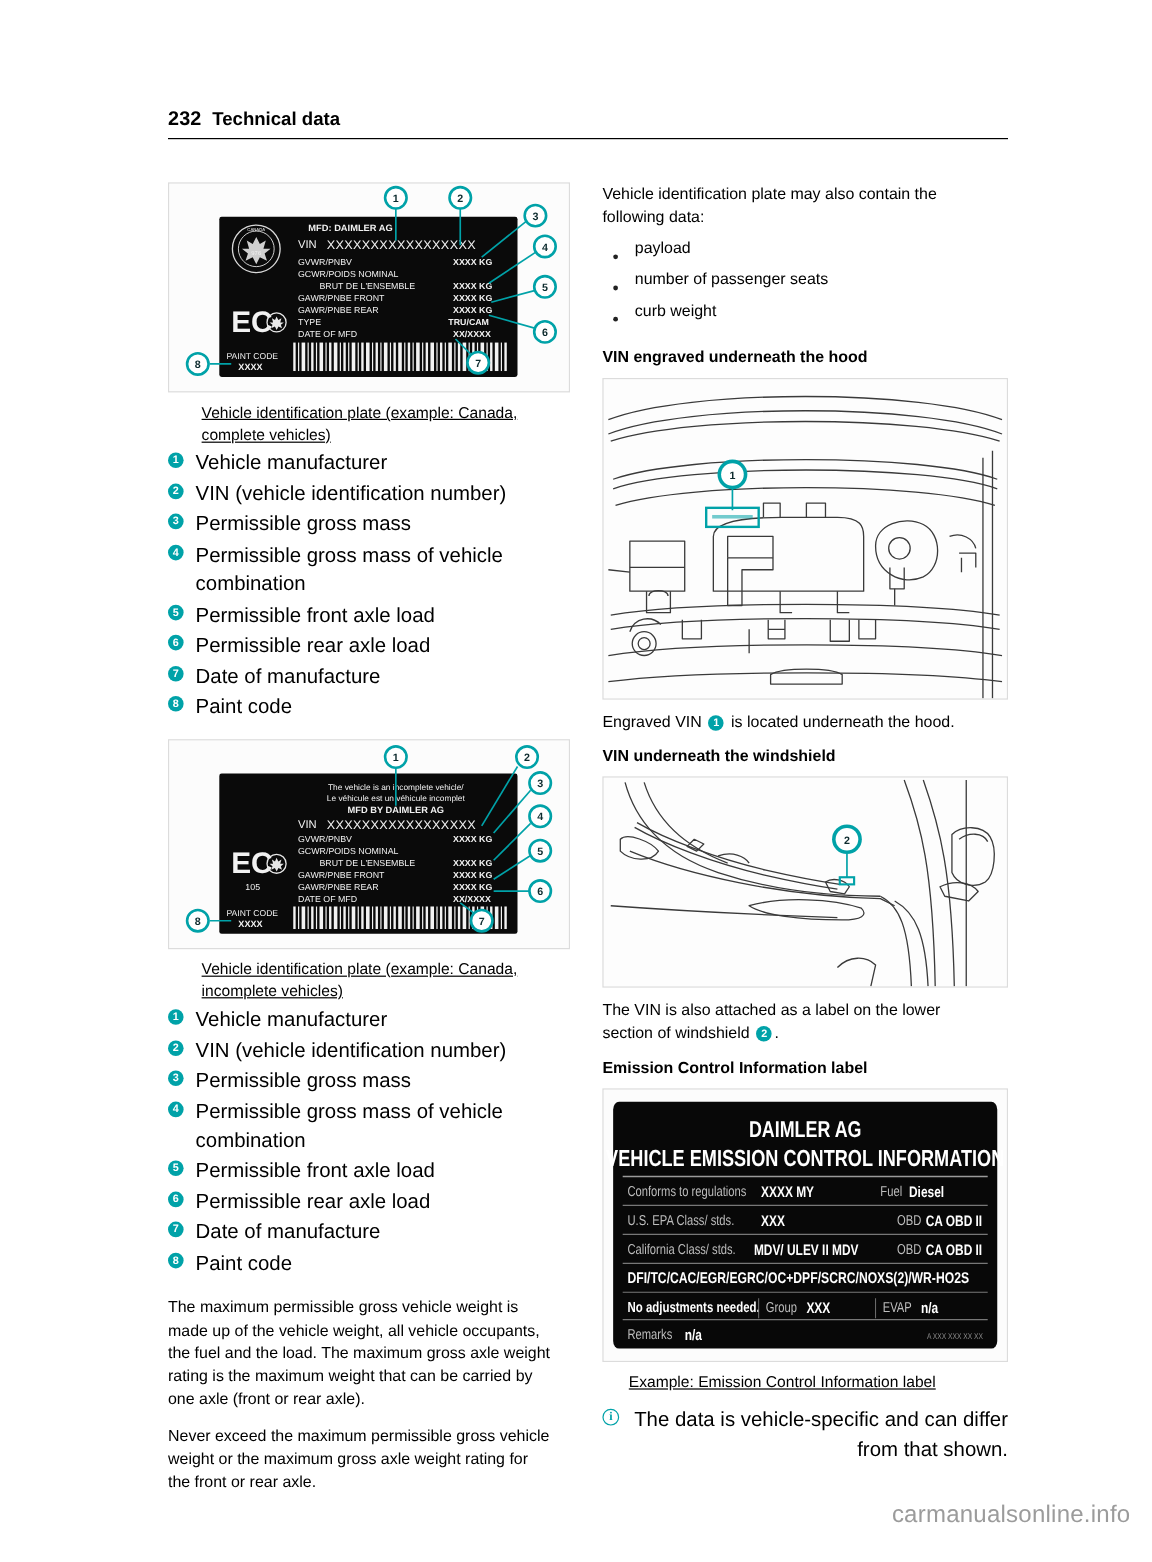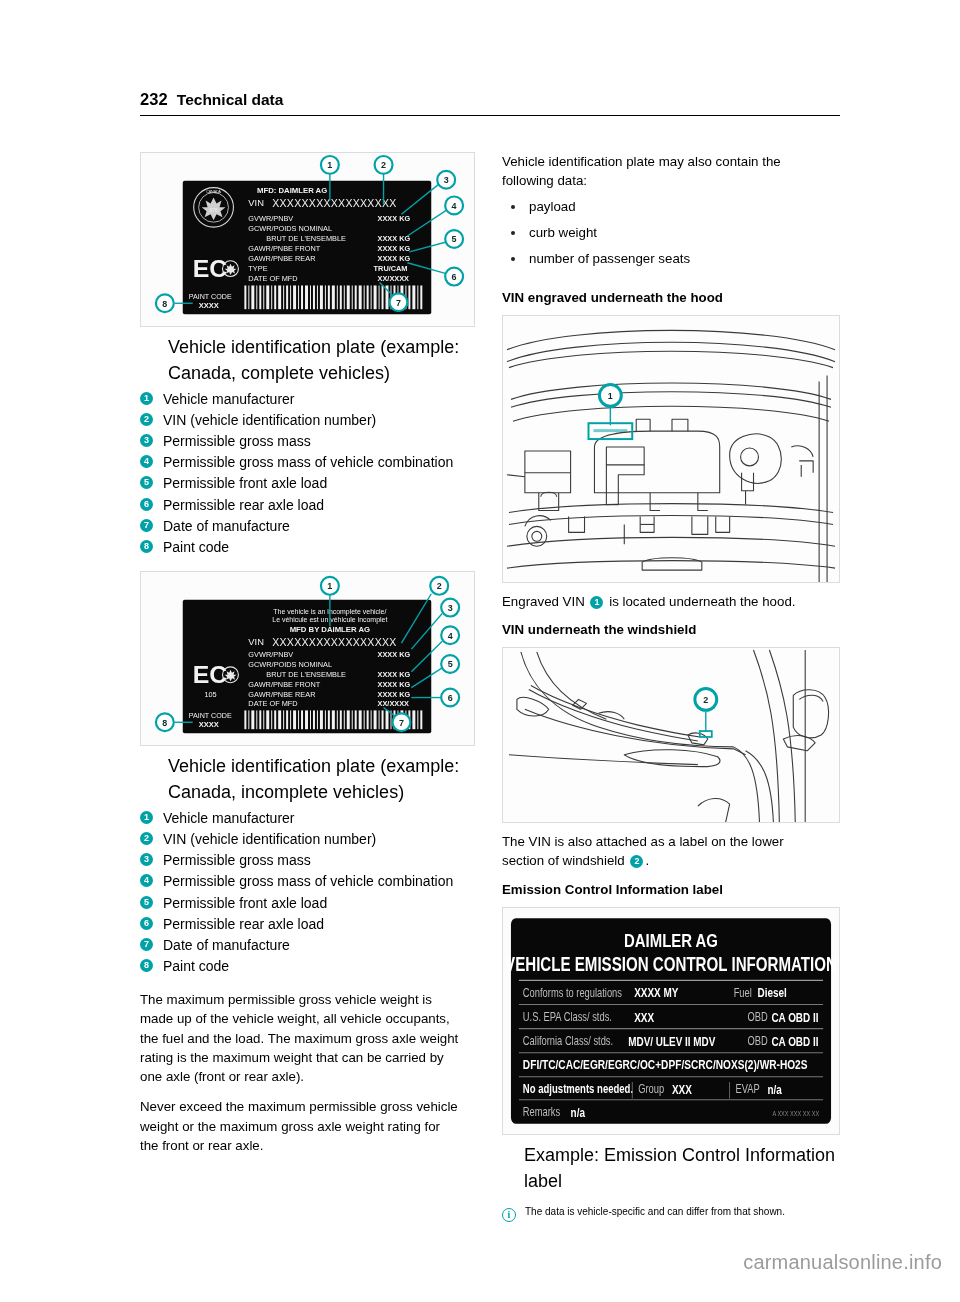--- a/index.html
+++ b/index.html
@@ -33,68 +33,69 @@
   .figure {
     border: 1px solid #dcdcdc;
     background: #fcfcfc;
     position: relative;
     overflow: hidden;
   }
   .figure svg { display: block; width: 100%; height: 100%; }
 
   
   .fig-caption {
-    font-size: 18px; line-height: 1.44;
+    font-size: 13px; line-height: 1.44;
     margin: 8px 0 2px 28px;
+    text-decoration: underline;
   }
   .legend { list-style: none; margin: 0; padding: 0; }
   .legend li {
     display: flex; align-items: flex-start;
     margin: 0 0 1px 0;
   }
   .badge {
     flex: 0 0 auto;
     width: 13px; height: 13px; border-radius: 50%;
     background: #00a2a8;
     color: #ffffff;
     font-size: 9px; font-weight: bold;
     line-height: 13px; text-align: center;
     margin-top: 3px; margin-right: 10px;
     font-family: "Liberation Sans", sans-serif;
   }
-  .legend-text { font-size: 14px; line-height: 1.44; }
+  .legend-text { font-size: 17px; line-height: 1.44; }
 
   
   .badge-inline {
     display: inline-block;
     width: 13px; height: 13px; border-radius: 50%;
     background: #00a2a8; color: #fff;
     font-size: 9px; font-weight: bold; line-height: 13px;
     text-align: center; vertical-align: 1px;
     margin: 0 2px;
   }
 
   
   .bullets { list-style: none; margin: 4px 0 0 0; padding: 0; }
-  .bullets li { display: flex; align-items: flex-start; margin-bottom: 7px; }
+  .bullets li { display: flex; align-items: flex-end; margin-bottom: 7px; }
   .bullet-dot {
     flex: 0 0 auto; width: 4px; height: 4px; border-radius: 50%;
     background: #222; margin: 8px 14px 0 9px;
   }
 
   
   .note { display: flex; align-items: flex-start; margin-top: 10px; }
   .note-icon {
     flex: 0 0 auto; width: 14px; height: 14px; border-radius: 50%;
     border: 1.4px solid #00a2a8; color: #00a2a8;
     font-size: 10px; font-weight: bold; line-height: 12px;
     text-align: center; font-family: "Liberation Serif", serif;
     margin: 3px 9px 0 0;
   }
-  .note-text { font-size: 10px; line-height: 1.44; text-align: right; }
+  .note-text { font-size: 17px; line-height: 1.44; text-align: right; }
 
   
   .plate-bg { fill: #0a0a0a; }
   .plate-txt { fill: #f2f2f2; font-family: "Liberation Sans", sans-serif; }
   .callout-circ { fill: #ffffff; stroke: #00a2a8; stroke-width: 2.2; }
   .callout-num  { fill: #0d2b2e; font-size: 9px; font-weight: bold;
                   text-anchor: middle; font-family: "Liberation Sans", sans-serif; }
   .callout-line { stroke: #00a2a8; stroke-width: 1.4; fill: none; }
   .line-drawing { fill: none; stroke: #3a3a3a; stroke-width: 1.1; stroke-linejoin: round; }
 
@@ -422,25 +423,25 @@
 
     <p class="para" style="margin-bottom:6px;">Vehicle identification plate may also contain the following data:</p>
 
     <ul class="bullets">
       <li>
           <span class="bullet-dot"></span>
           <span>payload</span>
         </li>
       <li>
           <span class="bullet-dot"></span>
+          <span>number of passenger seats</span>
+        </li>
+      <li>
+          <span class="bullet-dot"></span>
           <span>curb weight</span>
-        </li>
-      <li>
-          <span class="bullet-dot"></span>
-          <span>number of passenger seats</span>
         </li>
     </ul>
 
     <div class="subhead" style="margin-top:22px;">VIN engraved underneath the hood</div>
 
     <div class="figure" style="height:268px;">
       <svg viewBox="0 0 338 268" preserveAspectRatio="none">
         <rect x="0" y="0" width="338" height="268" fill="#fdfdfd"></rect>
         <g class="line-drawing">
 

